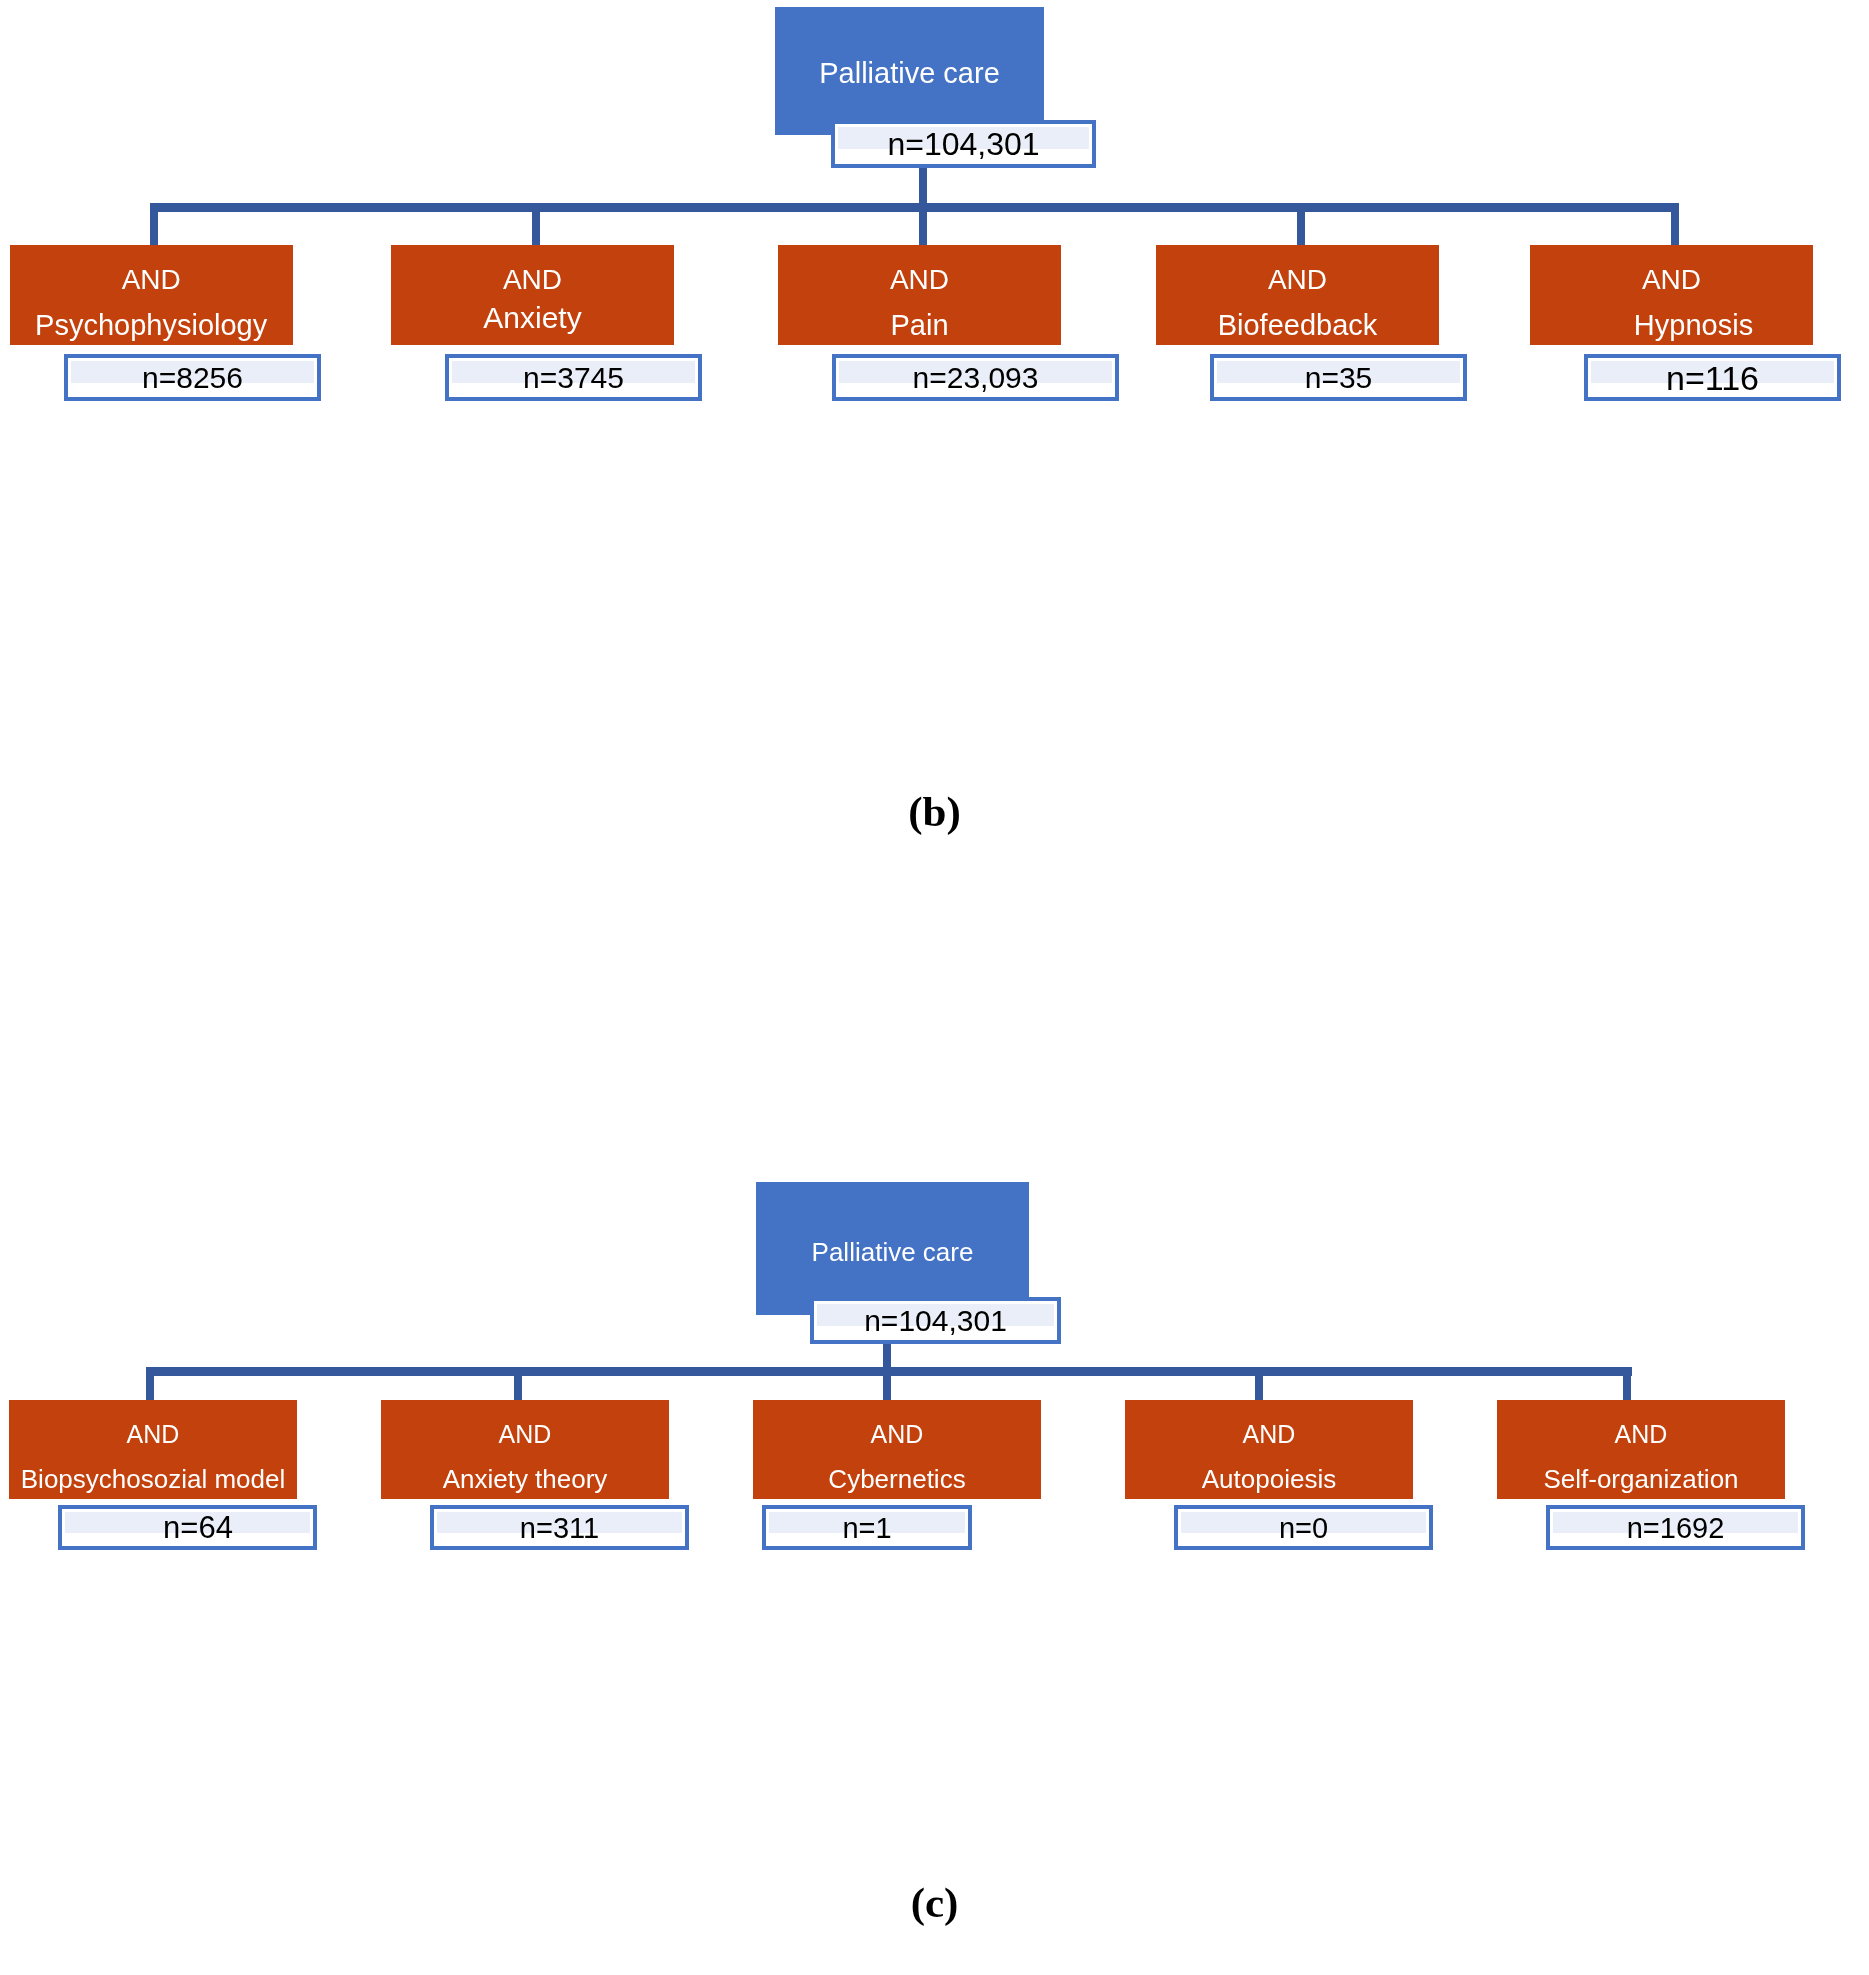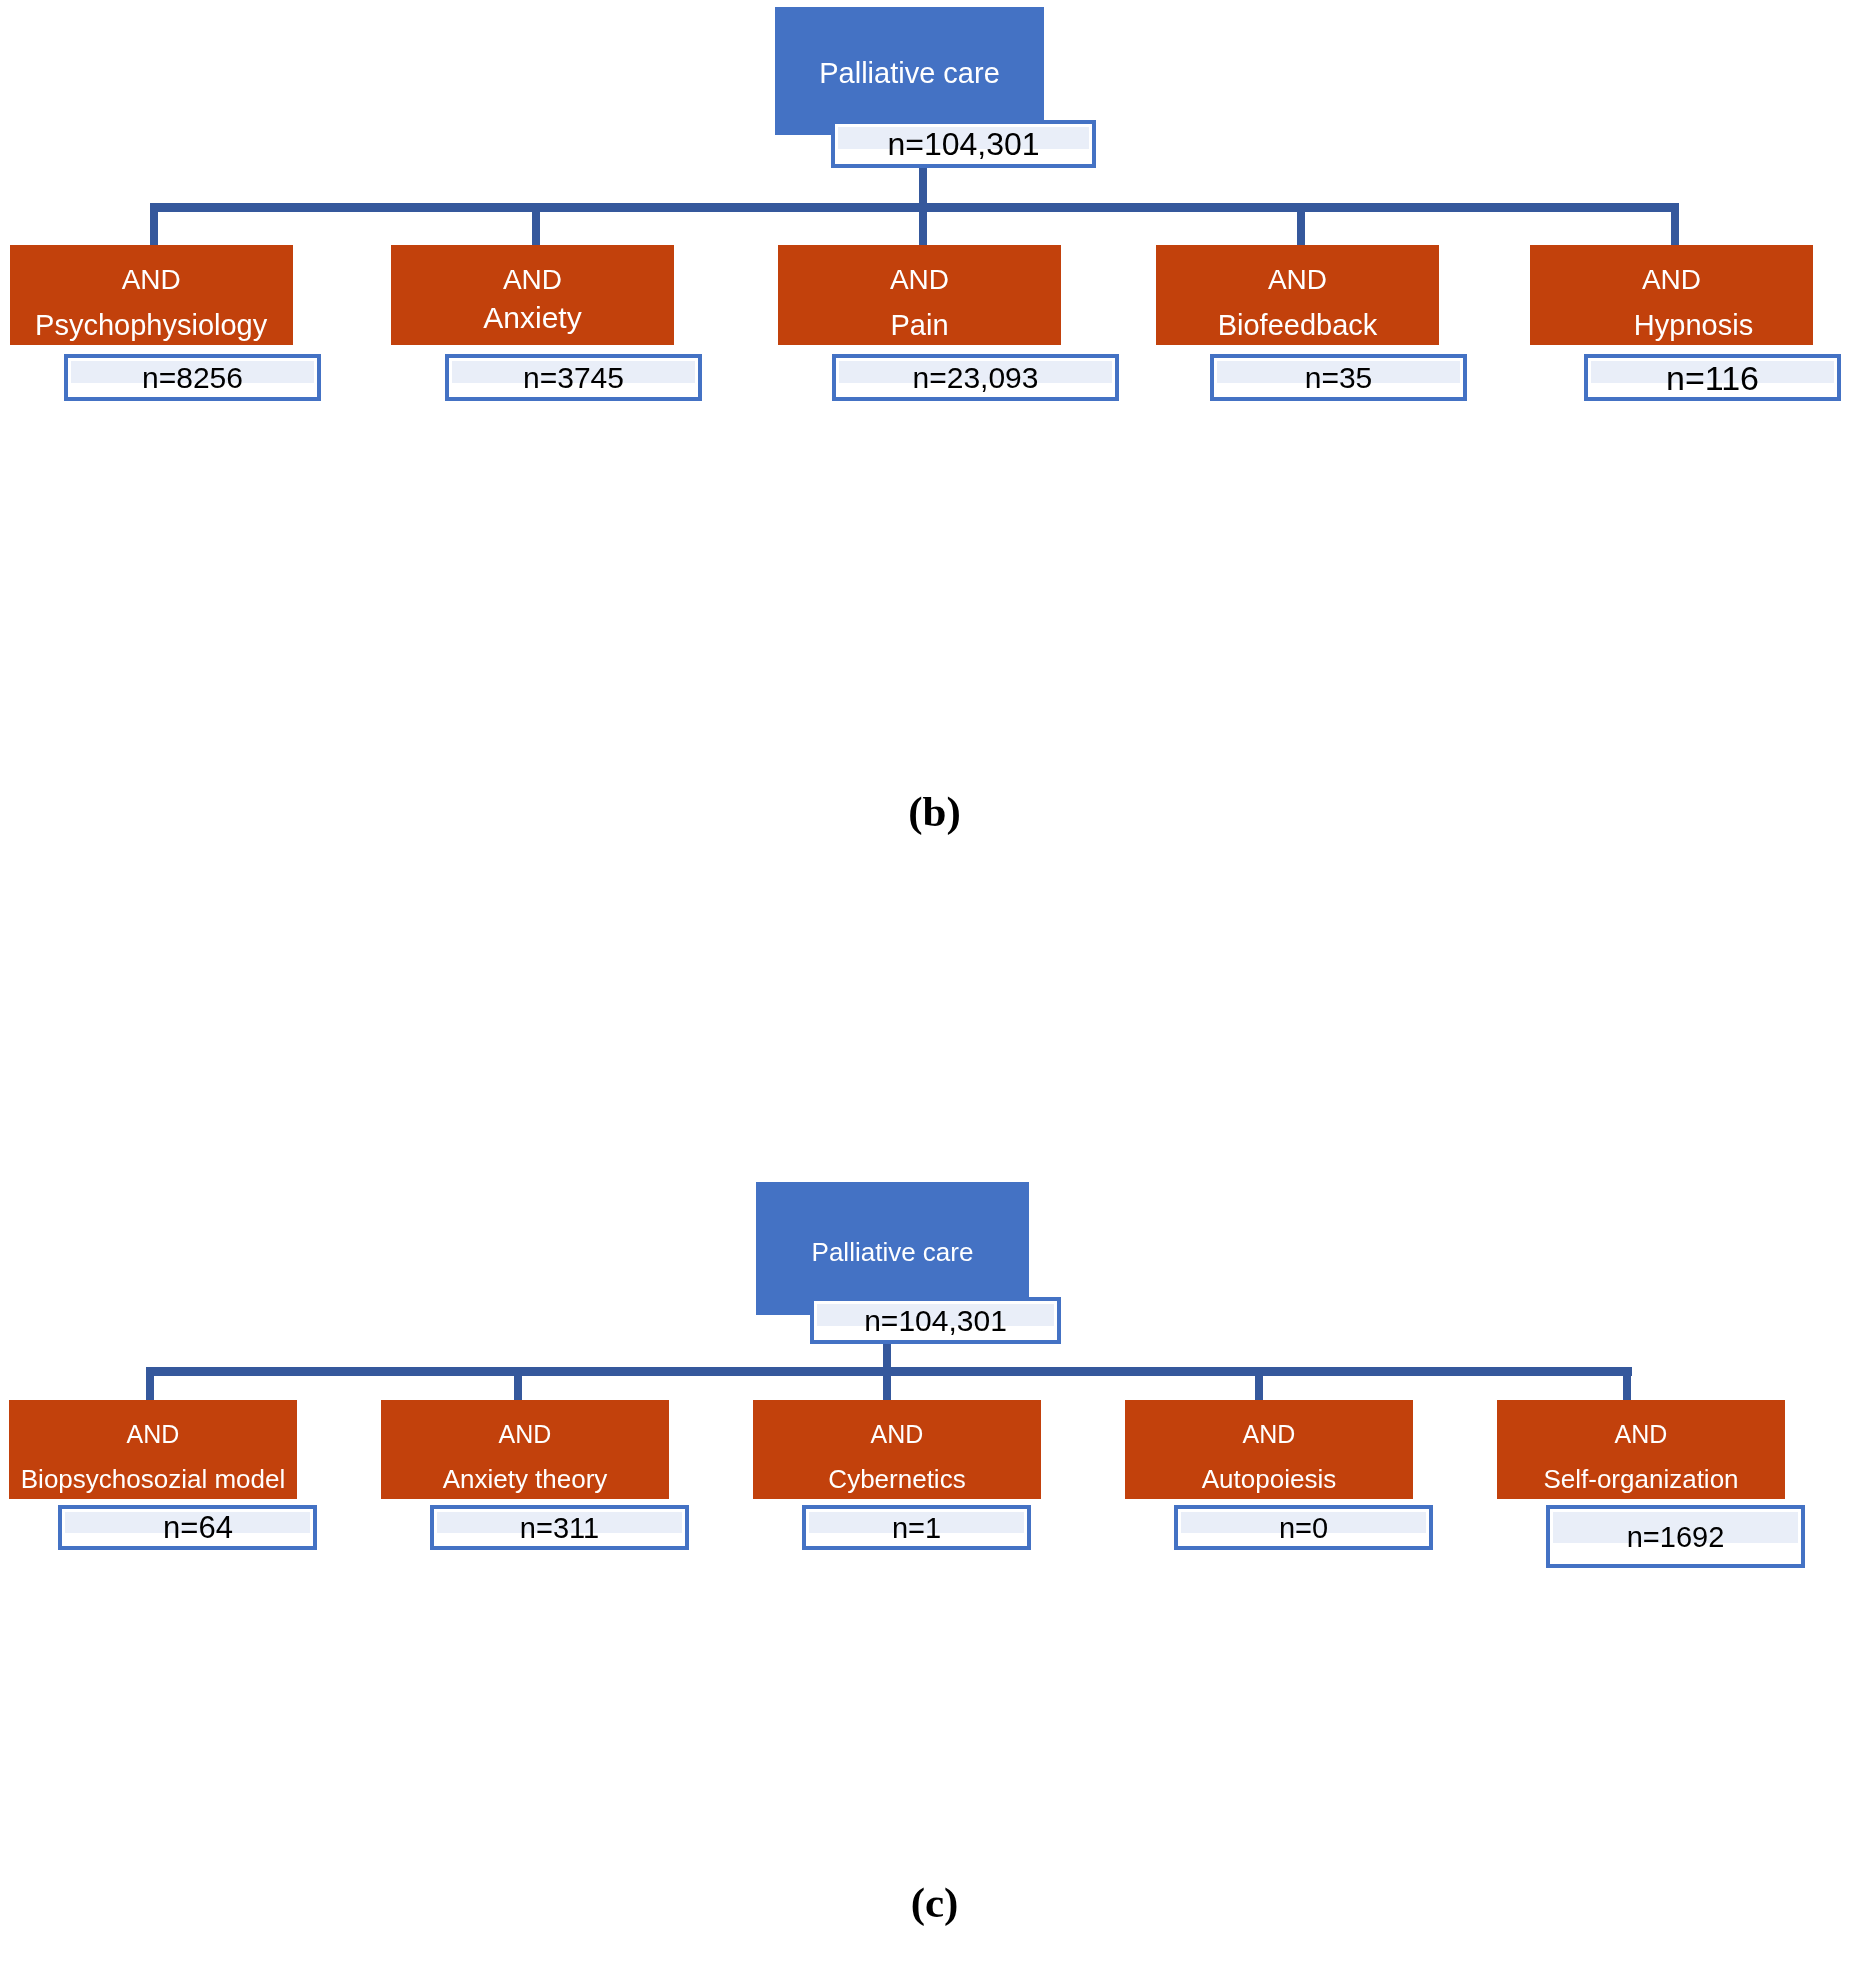--- a/index.html
+++ b/index.html
@@ -213,38 +213,38 @@
   </div>
   <div class="nbox" style="left:430px;top:338px;width:259px;height:45px;">
     <div class="nbox-inner"></div>
     <div class="nbox-text" style="font-size:29px;">n=311</div>
   </div>
 
   <div class="child-box" style="left:753px;top:233px;width:288px;height:99px;">
     <div class="child-and" style="top:20px;font-size:25px;">AND</div>
     <div class="child-term" style="top:64px;font-size:26px;">Cybernetics</div>
   </div>
-  <div class="nbox" style="left:802px;top:338px;width:229px;height:45px;">
+  <div class="nbox" style="left:762px;top:338px;width:210px;height:45px;">
     <div class="nbox-inner"></div>
     <div class="nbox-text" style="font-size:29px;">n=1</div>
   </div>
 
   <div class="child-box" style="left:1125px;top:233px;width:288px;height:99px;">
     <div class="child-and" style="top:20px;font-size:25px;">AND</div>
     <div class="child-term" style="top:64px;font-size:26px;">Autopoiesis</div>
   </div>
   <div class="nbox" style="left:1174px;top:338px;width:259px;height:45px;">
     <div class="nbox-inner"></div>
     <div class="nbox-text" style="font-size:29px;">n=0</div>
   </div>
 
   <div class="child-box" style="left:1497px;top:233px;width:288px;height:99px;">
     <div class="child-and" style="top:20px;font-size:25px;">AND</div>
     <div class="child-term" style="top:64px;font-size:26px;">Self-organization</div>
   </div>
-  <div class="nbox" style="left:1546px;top:338px;width:259px;height:63px;">
+  <div class="nbox" style="left:1546px;top:338px;width:259px;height:45px;">
     <div class="nbox-inner"></div>
     <div class="nbox-text" style="font-size:29px;">n=1692</div>
   </div>
 
   <div class="panel-caption" style="top:711px;">(c)</div>
 </div>
 
 
 </body></html>

